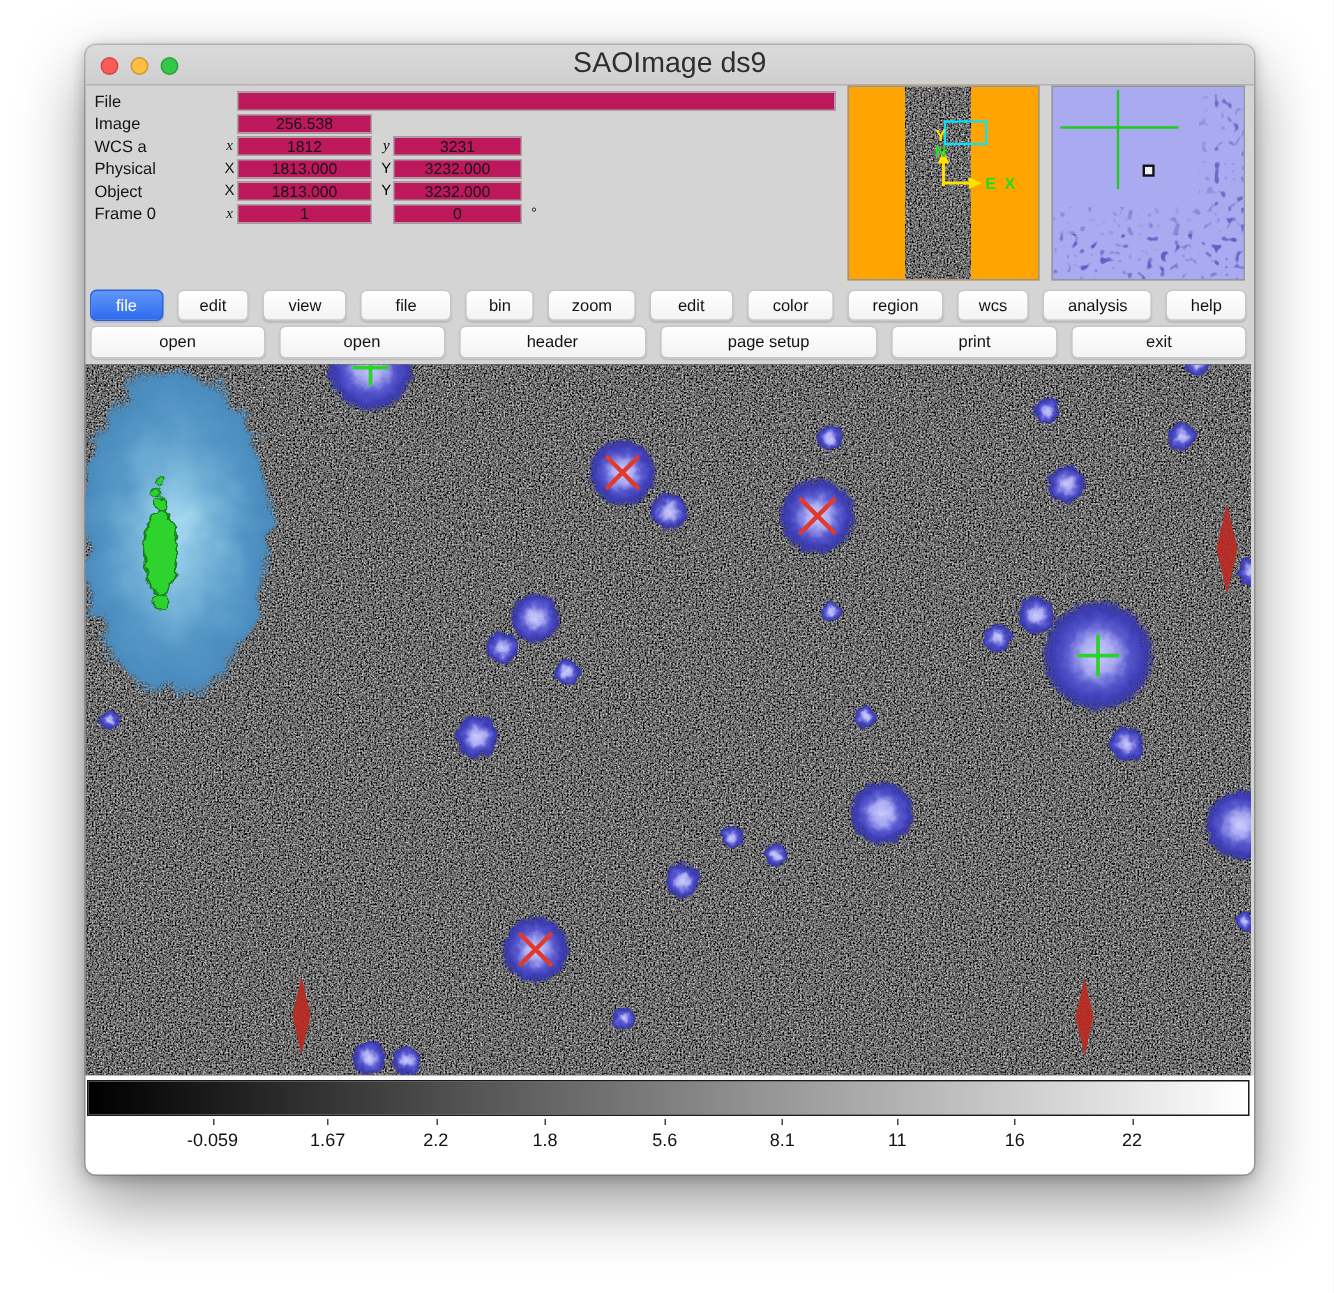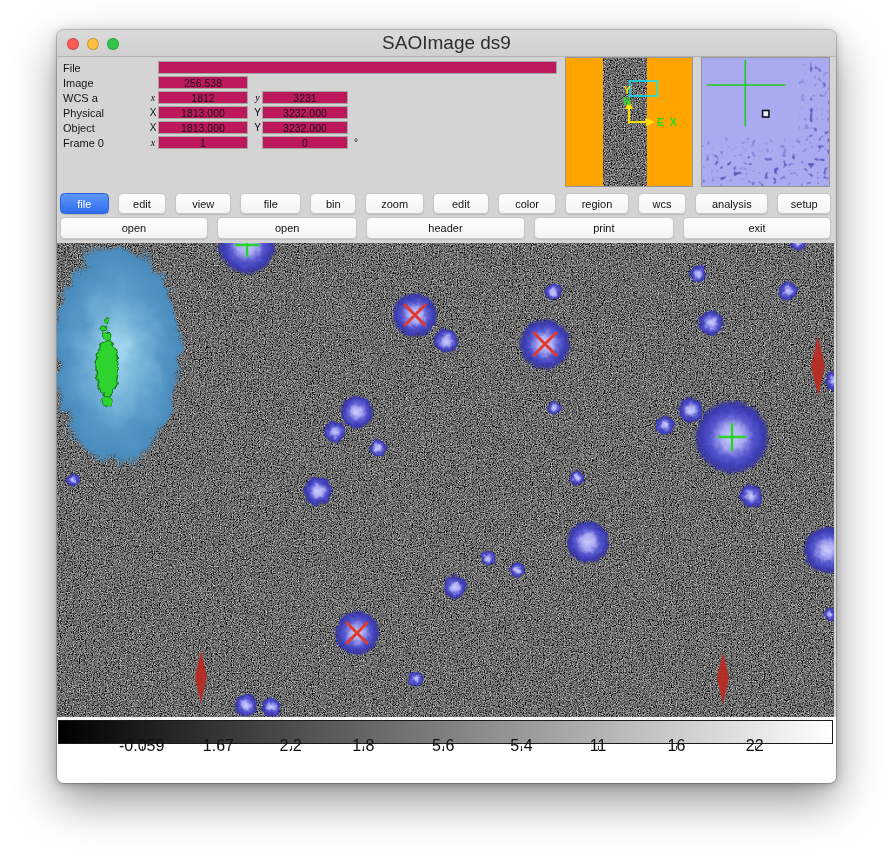--- a/index.html
+++ b/index.html
@@ -44,21 +44,21 @@
   
   .image-area { position:absolute; left:0; top:213px; width:777px; height:474px;
                 background:#141414; overflow:hidden; }
   .image-area svg { display:block; }
   
   .cbar-section { position:absolute; left:0; top:687px; width:779px; height:66px; background:#ffffff; }
   .cbar { position:absolute; left:1px; top:3px; width:775px; height:24px; border:1px solid #1a1a1a;
           background:linear-gradient(to right,#000000,#ffffff); }
   .cticks { position:absolute; left:1px; top:0; width:775px; height:66px; }
   .tick { position:absolute; top:29px; width:1px; height:4px; background:#444; }
-  .clabel { position:absolute; top:20px; transform:translateX(-50%); font-size:16px; color:#111; }
+  .clabel { position:absolute; top:36px; transform:translateX(-50%); font-size:12px; color:#111; }
   .defs-holder { position:absolute; width:0; height:0; overflow:hidden; }
 </style>
 </head>
 <body>
 
 <svg class="defs-holder" aria-hidden="true">
   <defs>
     <filter id="staticNoise" x="0" y="0" width="100%" height="100%">
       <feTurbulence type="fractalNoise" baseFrequency="0.85" numOctaves="2" seed="7" stitchTiles="stitch"></feTurbulence>
       <feColorMatrix type="saturate" values="0"></feColorMatrix>
@@ -191,27 +191,28 @@
       <button class="btn" style="flex:.95">edit</button>
       <button class="btn" style="flex:1.1">view</button>
       <button class="btn" style="flex:1.2">file</button>
       <button class="btn" style="flex:.9">bin</button>
       <button class="btn" style="flex:1.15">zoom</button>
       <button class="btn" style="flex:1.1">edit</button>
       <button class="btn" style="flex:1.15">color</button>
       <button class="btn" style="flex:1.25">region</button>
       <button class="btn" style="flex:.95">wcs</button>
       <button class="btn" style="flex:1.45">analysis</button>
-      <button class="btn" style="flex:1.05">setup</button>
+      <button class="btn" style="flex:1.05">help</button>
     </div>
 
     <div class="mrow mrow2">
       <button class="btn" style="flex:1">open</button>
       <button class="btn" style="flex:.95">open</button>
       <button class="btn" style="flex:1.07">header</button>
+      <button class="btn" style="flex:1.25">page setup</button>
       <button class="btn" style="flex:.95">print</button>
       <button class="btn" style="flex:1">exit</button>
     </div>
 
     <div class="image-area">
       <svg id="scene" width="777" height="474" viewBox="0 0 777 474">
         <rect x="0" y="0" width="777" height="474" filter="url(#staticNoise)"></rect>
         <g id="g-galaxy">
             <g filter="url(#roughEdge)">
               <ellipse cx="60" cy="112" rx="66" ry="112" fill="url(#galGrad)"></ellipse>
@@ -280,21 +281,21 @@
         <span class="tick" style="left:49.7%"></span>
         <span class="tick" style="left:59.8%"></span>
         <span class="tick" style="left:69.7%"></span>
         <span class="tick" style="left:79.8%"></span>
         <span class="tick" style="left:89.9%"></span>
         <span class="clabel" style="left:10.8%">-0.059</span>
         <span class="clabel" style="left:20.7%">1.67</span>
         <span class="clabel" style="left:30.0%">2.2</span>
         <span class="clabel" style="left:39.4%">1.8</span>
         <span class="clabel" style="left:49.7%">5.6</span>
-        <span class="clabel" style="left:59.8%">5.4</span>
+        <span class="clabel" style="left:59.8%">8.1</span>
         <span class="clabel" style="left:69.7%">11</span>
         <span class="clabel" style="left:79.8%">16</span>
         <span class="clabel" style="left:89.9%">22</span>
       </div>
     </div>
 
   </div>
 </div>
 
 </body></html>

